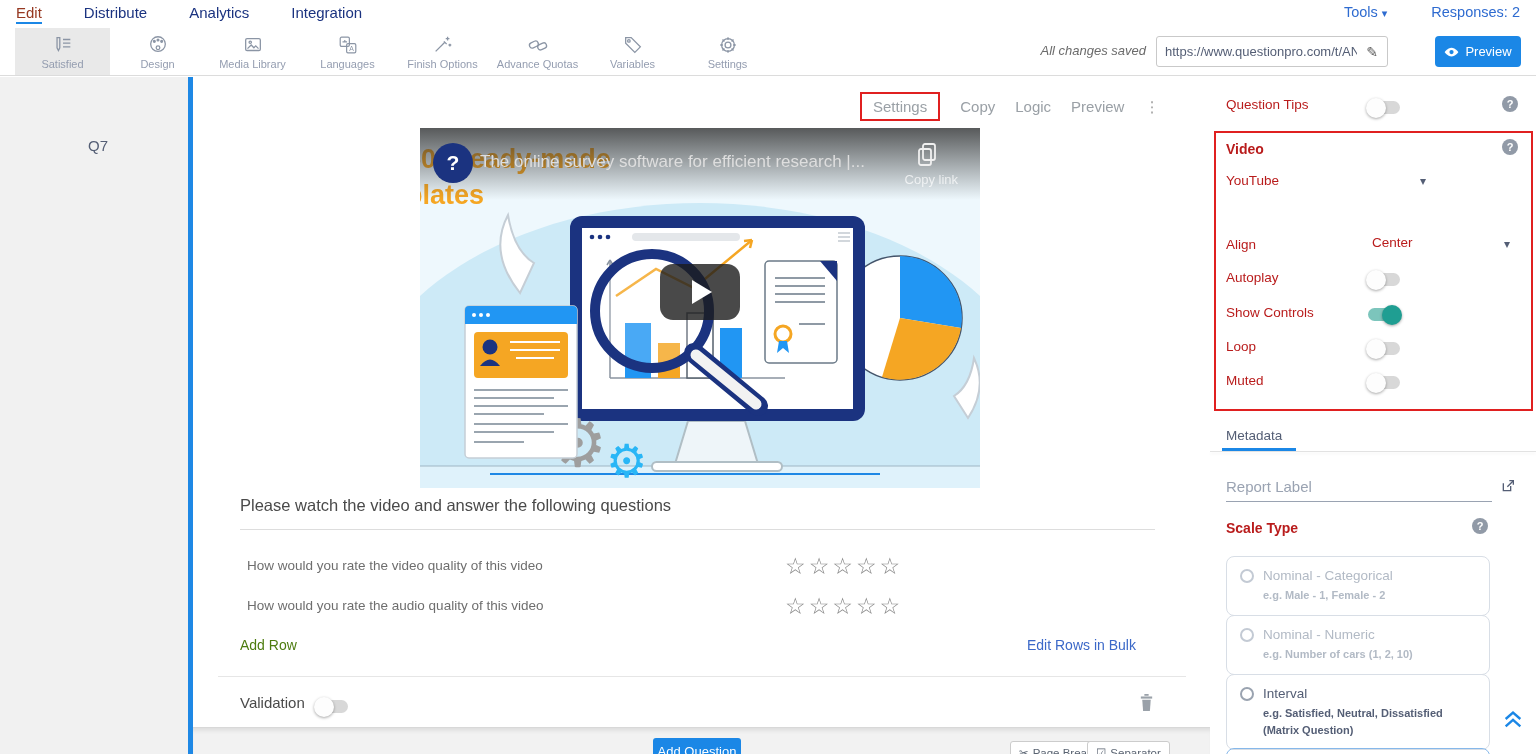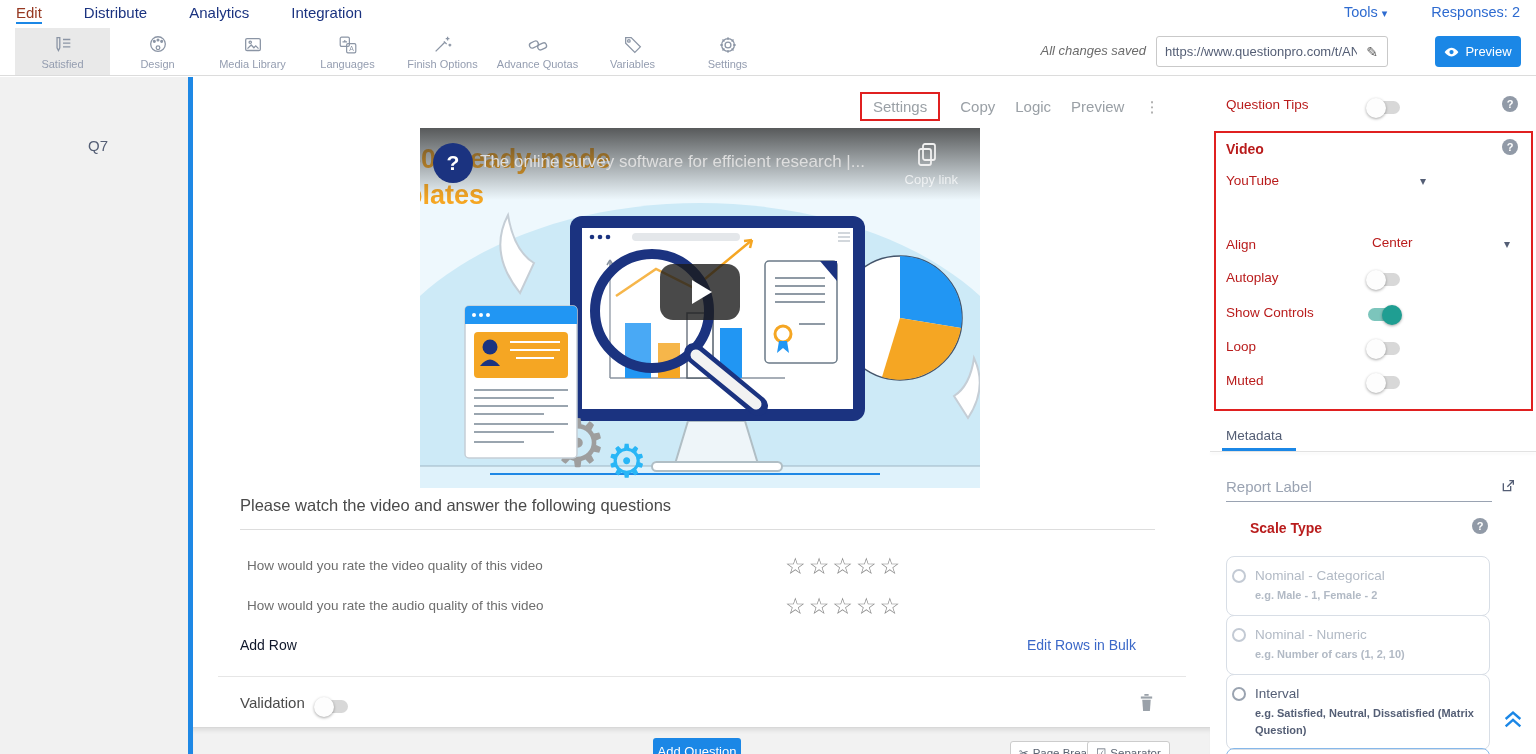--- a/index.html
+++ b/index.html
@@ -49,21 +49,21 @@
   .v-title { position:absolute; left:60px; top:24px; width:430px; font-size:17px; color:#dedede; white-space:nowrap; overflow:hidden; }
   .v-copyico { position:absolute; right:42px; top:14px; }
   .v-copylbl { position:absolute; right:22px; top:44px; font-size:13px; color:rgba(255,255,255,.7); }
   .playbtn { position:absolute; left:240px; top:136px; width:80px; height:56px; background:rgba(28,28,28,.8); border-radius:13px; display:flex; align-items:center; justify-content:center; cursor:pointer; }
   .playbtn .tri { width:0; height:0; border-top:12px solid transparent; border-bottom:12px solid transparent; border-left:20px solid #fff; margin-left:4px; }
 
   
   .qtitle { position:absolute; left:240px; top:496px; width:915px; font-size:16.5px; color:#4a4a4a; padding-bottom:14px; border-bottom:1px solid #ddd; }
   .qrow-label { position:absolute; left:247px; font-size:13.5px; color:#6e6e6e; }
   .stars { position:absolute; left:785px; font-size:23px; color:#8a8a8a; letter-spacing:3px; cursor:pointer; }
-  .addrow { position:absolute; left:240px; top:637px; font-size:14px; color:#0f172a; cursor:pointer; }
+  .addrow { position:absolute; left:240px; top:637px; font-size:14px; color:#4d7c0f; cursor:pointer; }
   .editbulk { position:absolute; left:1027px; top:637px; font-size:14px; color:#3b68c8; cursor:pointer; }
   .qdivider { position:absolute; left:218px; top:676px; width:968px; border-top:1px solid #e6e6e6; }
   .validation { position:absolute; left:240px; top:694px; font-size:15px; color:#4a4a4a; }
   .trash { position:absolute; left:1138px; top:692px; cursor:pointer; }
 
   
   .bottombar { position:absolute; left:193px; top:727px; width:1017px; height:27px; background:#f2f2f2; border-top:1px solid #d8d8d8; box-shadow:inset 0 5px 5px -3px rgba(0,0,0,.10); }
   .addq-btn { position:absolute; left:653px; top:738px; width:88px; height:26px; background:#1b87e6; color:#fff; font-size:13px; border-radius:3px; display:flex; align-items:center; justify-content:center; cursor:pointer; }
   .mini-btn { position:absolute; top:741px; height:24px; background:#fff; border:1px solid #ccc; border-radius:3px; font-size:11.5px; color:#5a6472; display:flex; align-items:center; gap:4px; padding:0 8px; cursor:pointer; }
   .pagebreak { left:1010px; }
@@ -79,21 +79,21 @@
   .toggle.on { background:#7cc5bc; }
   .toggle.on .knob { left:auto; right:-2px; background:#1f9e92; }
   .redbox { position:absolute; left:4px; top:54px; width:319px; height:280px; border:2px solid #e02020; }
   .pcaret { position:absolute; font-size:12px; color:#545e75; cursor:pointer; }
   .purl { position:absolute; left:16px; top:123px; width:288px; font-size:13px; color:#6a7385; white-space:nowrap; overflow:hidden; border-bottom:1px solid #8a94a6; padding-bottom:5px; cursor:text; }
   .mtab { position:absolute; left:16px; top:351px; font-size:13.5px; color:#545e75; cursor:pointer; }
   .mtab-under { position:absolute; left:12px; top:371px; width:74px; height:3px; background:#1b87e6; }
   .mtab-line { position:absolute; left:0; top:374px; width:326px; border-top:1px solid #e2e2e2; box-shadow:0 2px 3px rgba(0,0,0,.06); }
   .report { position:absolute; left:16px; top:401px; width:266px; font-size:15px; color:#9aa3b2; border-bottom:1px solid #9aa3b2; padding-bottom:6px; cursor:text; }
   .extlink { position:absolute; left:290px; top:401px; cursor:pointer; }
-  .scard { position:absolute; left:16px; width:264px; border:1px solid #d8dee6; border-radius:8px; padding:11px 5px; cursor:pointer; }
+  .scard { position:absolute; left:16px; width:264px; border:1px solid #d8dee6; border-radius:8px; padding:11px 13px; cursor:pointer; }
   .scard .srow { display:flex; align-items:center; gap:9px; }
   .radio { width:14px; height:14px; border:2px solid #9aa3b0; border-radius:50%; flex:none; }
   .scard.muted .radio { border-color:#c3cad4; }
   .scard .slabel { font-size:13.5px; color:#545e75; }
   .scard.muted .slabel { color:#b2bac5; }
   .scard .sexample { font-size:11px; font-weight:bold; color:#545e75; margin:4px 0 0 23px; line-height:1.5; }
   .scard.muted .sexample { color:#b2bac5; }
   .scard.partial { border-color:#86b8ea; height:30px; }
   .collapse { position:absolute; left:292px; top:630px; cursor:pointer; }
 </style>
@@ -362,21 +362,21 @@
     <div class="mtab-under"></div>
     <div class="mtab-line"></div>
 
     <div class="report">Report Label</div>
     <svg class="extlink" width="16" height="16" viewBox="0 0 24 24" fill="none" stroke="#545e75" stroke-width="2">
         <path d="M5 8v11h11v-7"></path>
         <path d="M14 4h6v6"></path>
         <path d="M11 13L20 4"></path>
       </svg>
 
-    <span class="plabel bold" style="left:16px; top:443px;margin-left:24px;">Scale Type</span>
+    <span class="plabel bold" style="left:16px; top:443px;">Scale Type</span>
     <span class="help" style="left:262px; top:441px;">?</span>
 
     <div class="scard muted" style="top:479px;">
       <div class="srow">
           <span class="radio"></span>
           <span class="slabel">Nominal - Categorical</span>
         </div>
       <div class="sexample">e.g. Male - 1, Female - 2</div>
     </div>
     <div class="scard muted" style="top:538px;">

